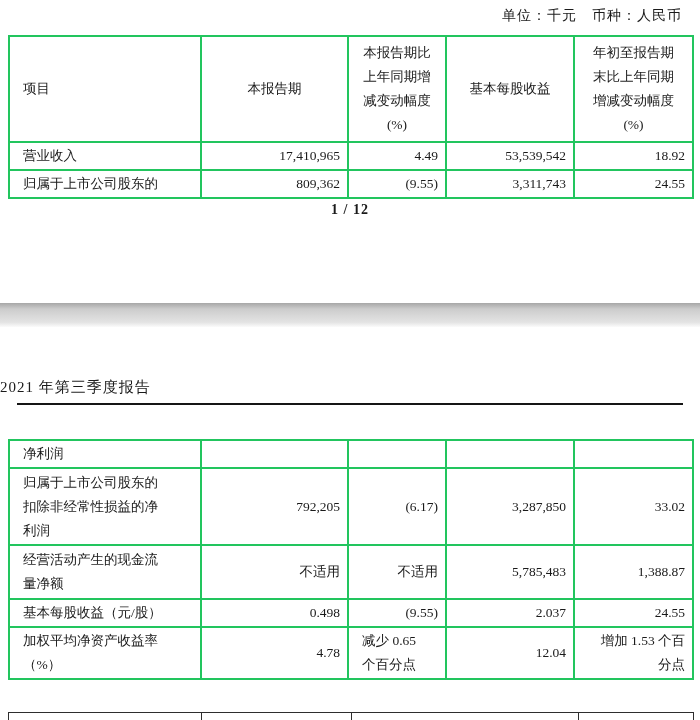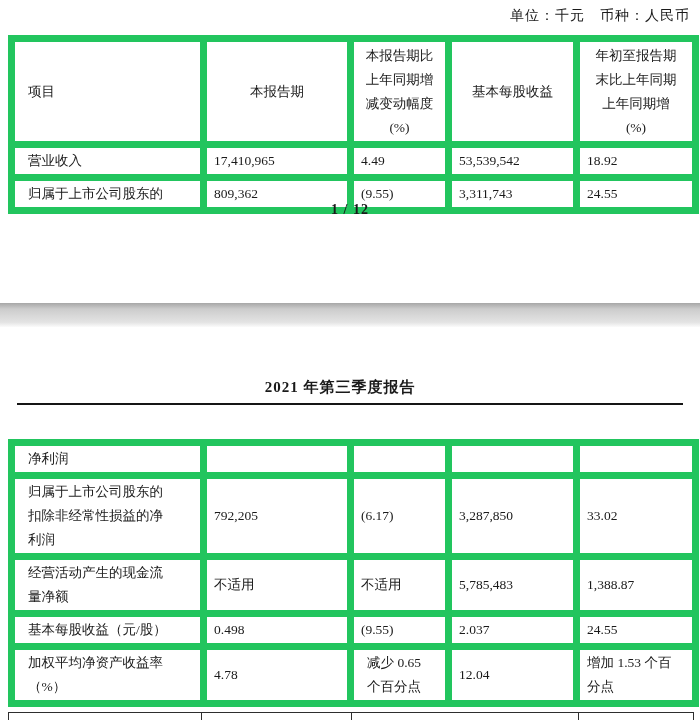--- a/index.html
+++ b/index.html
@@ -1,52 +1,52 @@
 <!DOCTYPE html>
 <html><head>
 <meta charset="utf-8">
 <style>
   html,body{margin:0;padding:0;background:#fff;}
   .canvas{
     position:relative;width:700px;height:720px;background:#ffffff;overflow:hidden;
     font-family:"Liberation Serif","DejaVu Serif",serif;color:#1a1a1a;
   }
   .unit-line{
-    position:absolute;top:7px;right:10px;font-size:14px;letter-spacing:1px;
+    position:absolute;top:7px;right:18px;font-size:14px;letter-spacing:1px;
   }
   table.fin-table{
     position:absolute;left:8px;width:684px;border-collapse:collapse;table-layout:fixed;
   }
   .t1{top:35px;}
   .t2{top:439px;}
   td{
-    border:7px solid #22c55e;font-size:13.5px;line-height:24px;
+    border:2px solid #22c55e;font-size:13.5px;line-height:24px;
     padding:1px 7px;vertical-align:middle;overflow:hidden;
   }
   .c-label{text-align:left;padding-left:13px;margin-left:20px;}
-  .c-num{}
+  .c-num{text-align:right;}
   .c-center{text-align:center;}
   .pre{white-space:pre-line;}
   .h108{height:106px;}
   .h28{height:26px;}
   .h79{height:77px;}
   .h56{height:54px;}
   .h29{height:27px;}
   .h46{height:44px;}
   .page-footer{
     position:absolute;top:202px;left:0;width:700px;text-align:center;
     font-size:14px;font-weight:bold;letter-spacing:1px;
   }
   .page-separator{
     position:absolute;top:303px;left:0;width:700px;height:24px;
     background:linear-gradient(to bottom,#a7a7a7 0%,#cccccc 25%,#d9d9d9 55%,#e3e3e3 80%,#fbfbfb 100%);
   }
   .page2-title{
-    position:absolute;top:378px;left:0;width:680px;text-align:center;
-    font-size:15px;font-weight:bold;letter-spacing:1px;
+    position:absolute;top:378px;left:0;width:680px;
+    font-size:15px;font-weight:normal;letter-spacing:1px;
   }
   .title-rule{
     position:absolute;top:403px;left:17px;width:666px;height:2px;background:#151515;
   }
   .partial-row{
     position:absolute;top:712px;left:8px;width:684px;height:8px;
     border-top:1px solid #2e2e2e;border-left:1px solid #2e2e2e;border-right:1px solid #2e2e2e;
   }
   .vstub{position:absolute;top:0;width:1px;height:8px;background:#2e2e2e;}
 </style>
@@ -69,21 +69,21 @@
         <tr class="h108">
       <td class="c-label">项目</td>
       <td class="c-center">本报告期</td>
       <td class="c-center pre">本报告期比
 上年同期增
 减变动幅度
 (%)</td>
       <td class="c-center">基本每股收益</td>
       <td class="c-center pre">年初至报告期
 末比上年同期
-上年同期增
+增减变动幅度
 (%)</td>
     </tr>
     <tr class="h28">
       <td class="c-label">营业收入</td>
       <td class="c-num">17,410,965</td>
       <td class="c-num">4.49</td>
       <td class="c-num">53,539,542</td>
       <td class="c-num">18.92</td>
     </tr>
     <tr class="h28">

